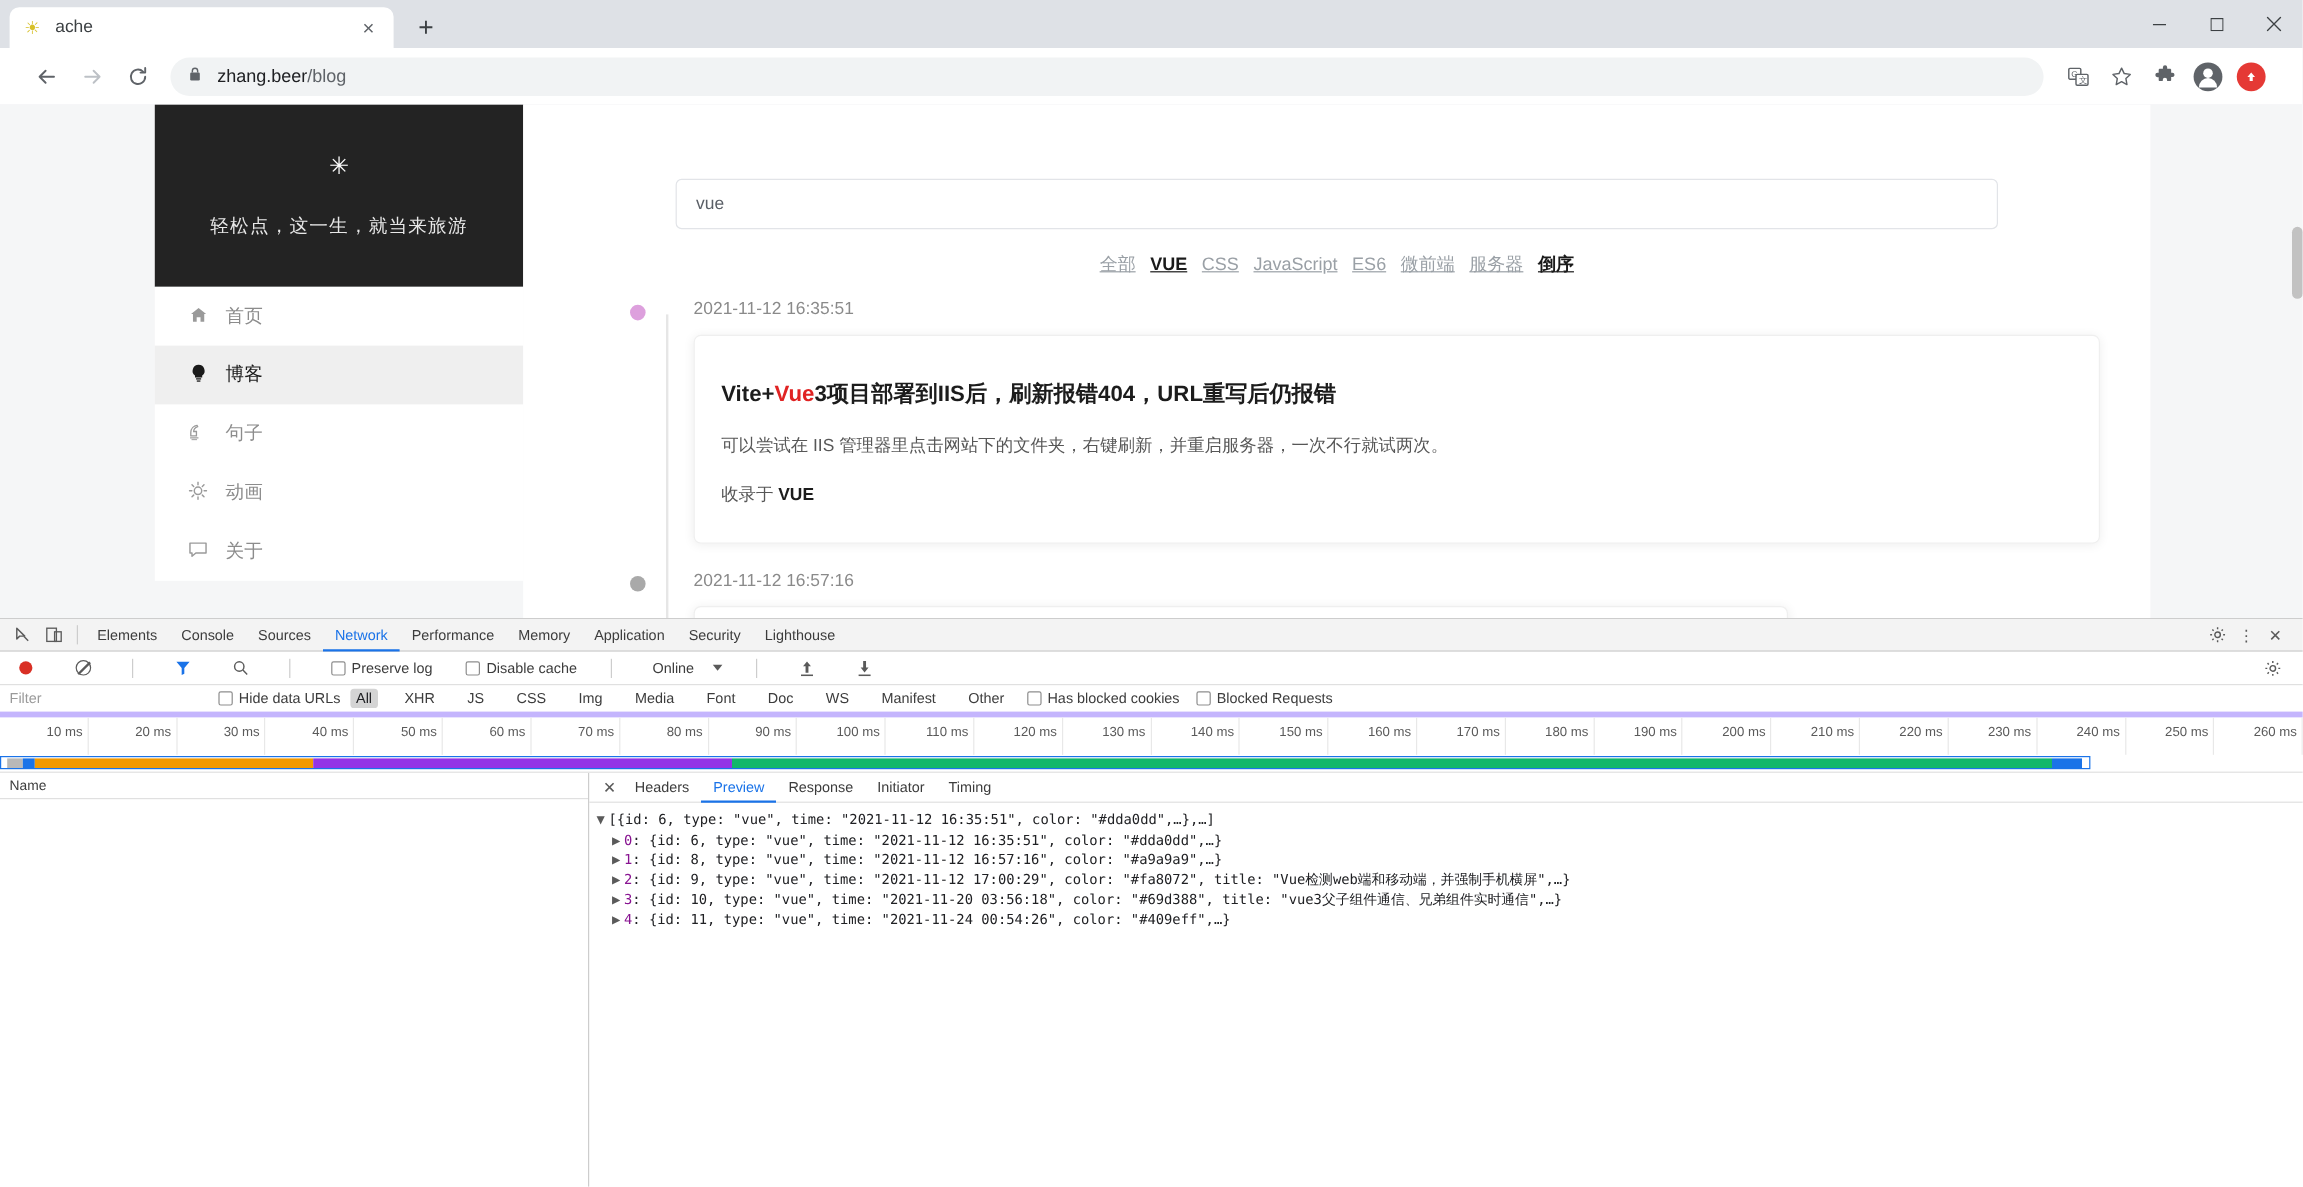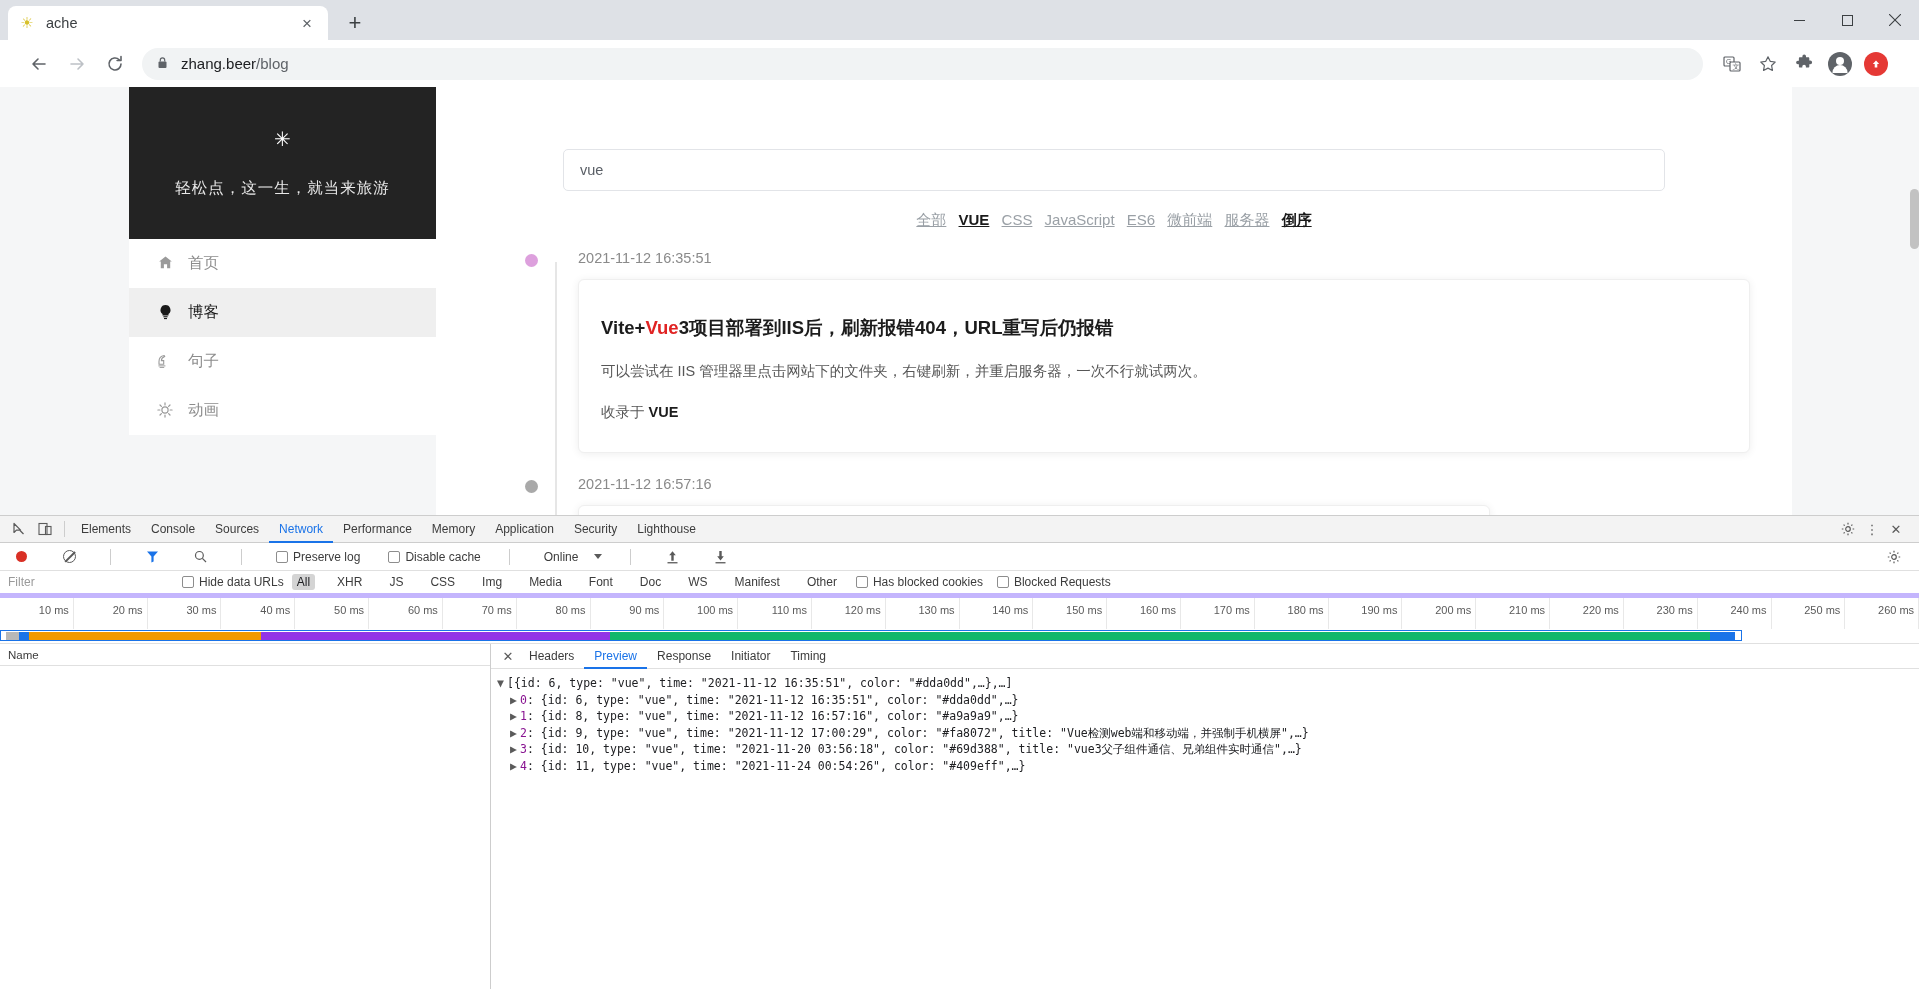--- a/index.html
+++ b/index.html
@@ -265,20 +265,28 @@
       <div class="nav-item">
         <span class="nav-icon">
           <svg width="16" height="16" viewBox="0 0 16 16">
               <circle cx="8" cy="8" r="3.1" fill="none" stroke="currentColor" stroke-width="1.2"></circle>
               <g stroke="currentColor" stroke-width="1.2" stroke-linecap="round">
                 <path d="M8 .9v2M8 13.1v2M.9 8h2M13.1 8h2M3 3l1.4 1.4M11.6 11.6L13 13M13 3l-1.4 1.4M4.4 11.6L3 13"></path>
               </g>
             </svg>
         </span>
         <span class="nav-label">动画</span>
+      </div>
+      <div class="nav-item">
+        <span class="nav-icon">
+          <svg width="16" height="14" viewBox="0 0 16 14">
+              <path d="M1.3 1.6h13.4v8.2H6.2L3 12.6V9.8H1.3z" fill="none" stroke="currentColor" stroke-width="1.2" stroke-linejoin="round"></path>
+            </svg>
+        </span>
+        <span class="nav-label">关于</span>
       </div>
     </div>
   </div>
 
   <div class="content">
     <div class="search-wrap">
       <div class="search-box">vue</div>
       <div class="filters">
         <a class="filter-link">全部</a>
         <a class="filter-link active">VUE</a>

